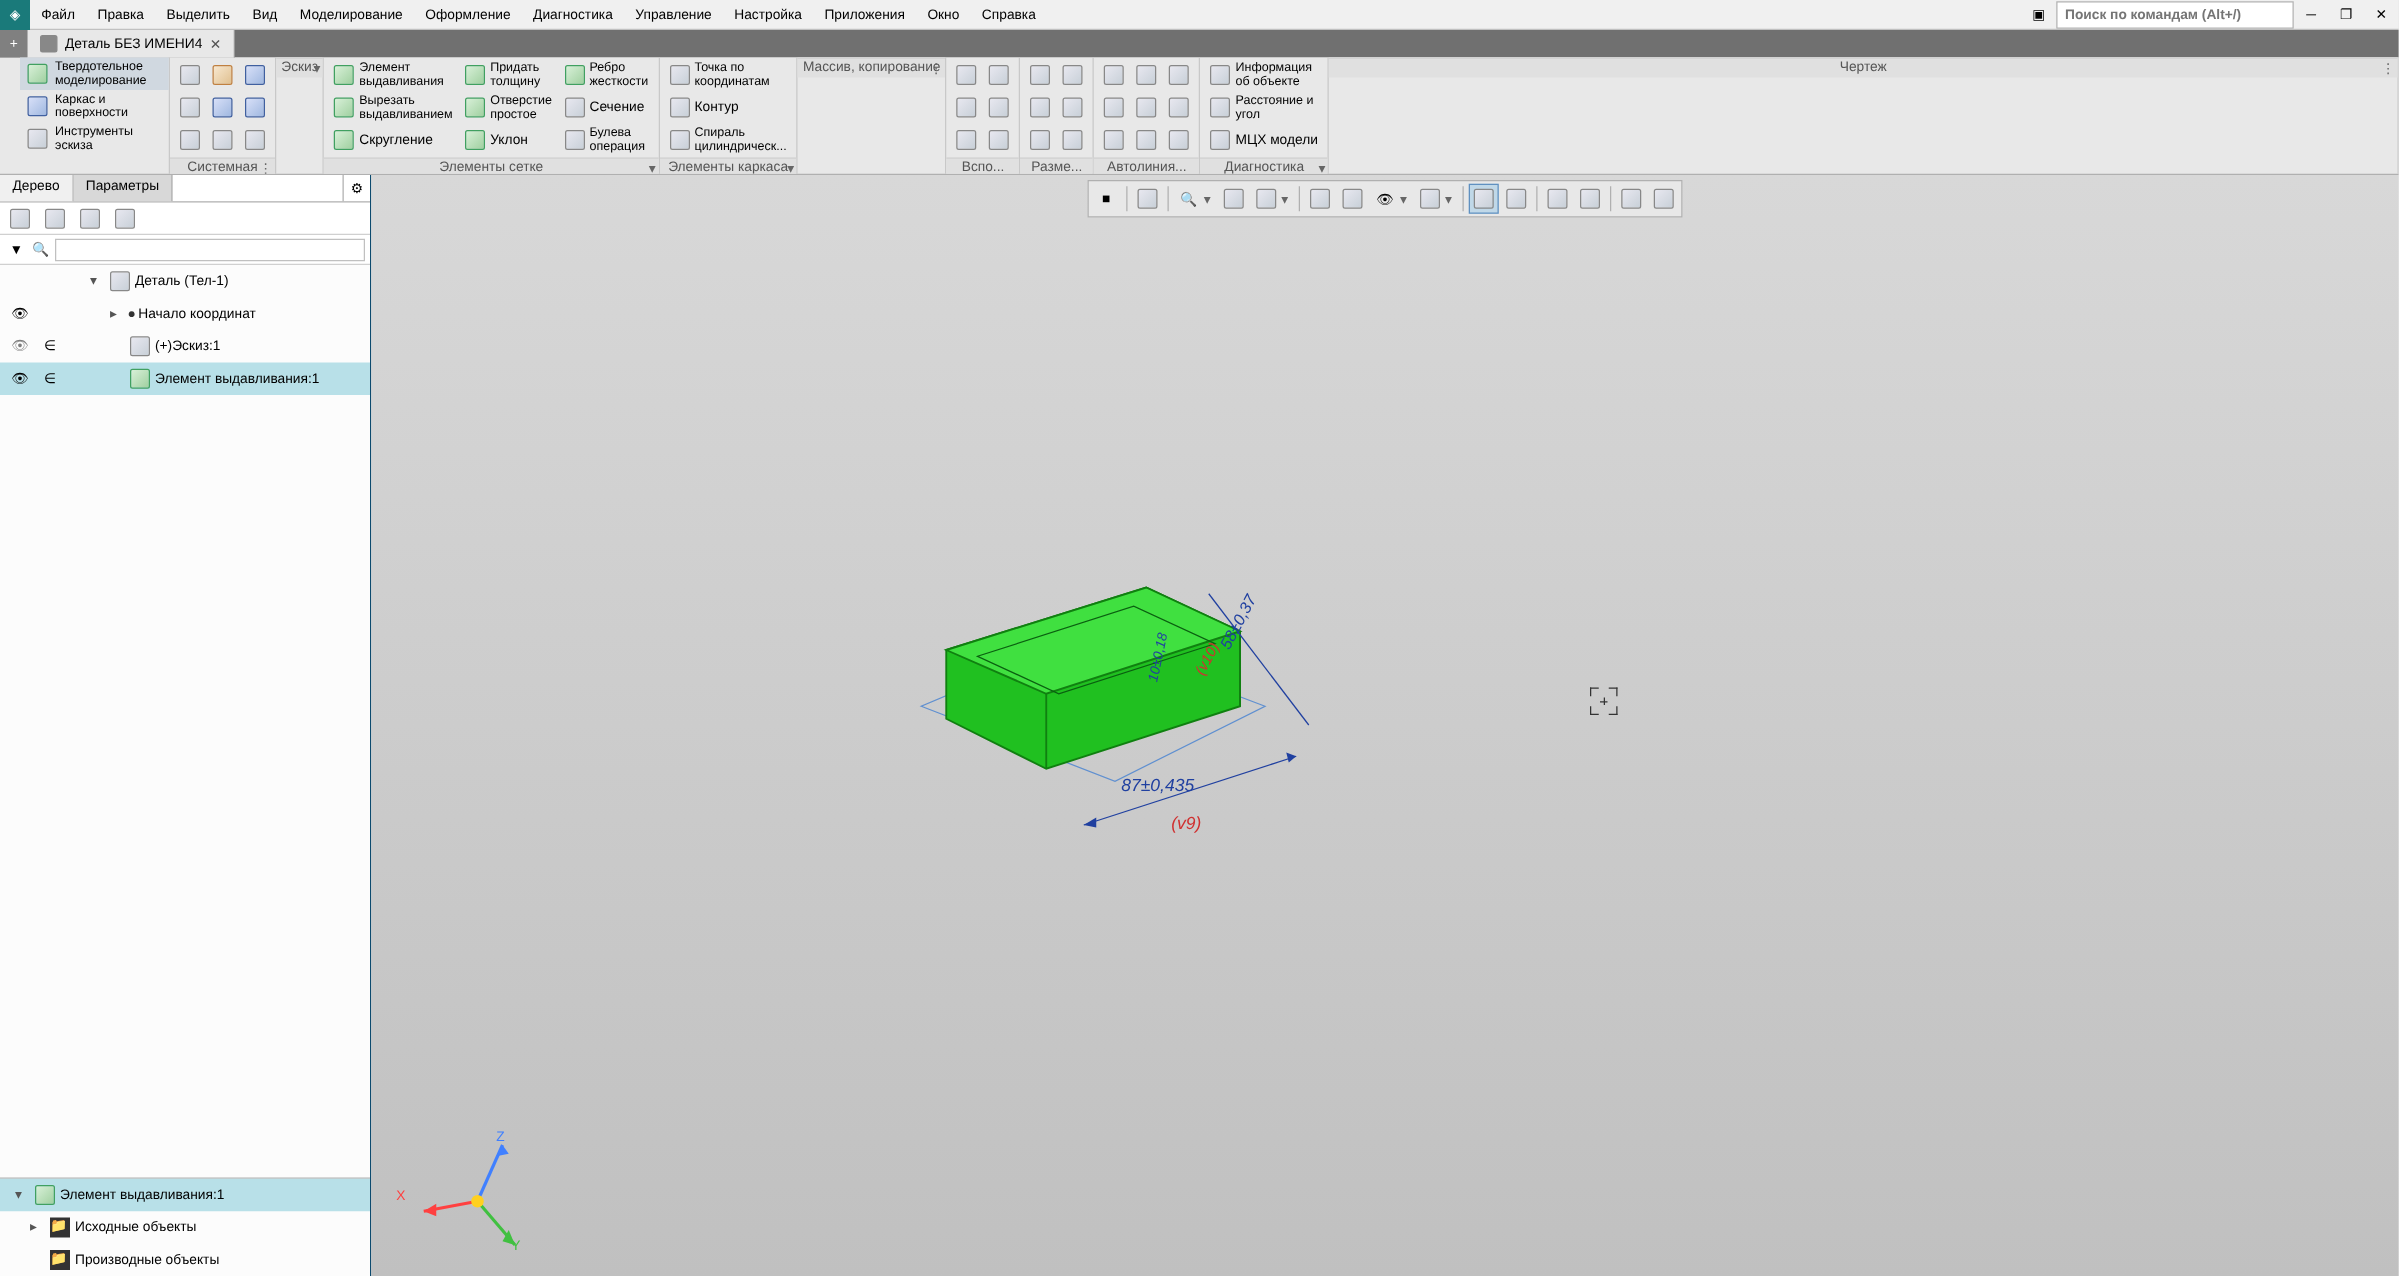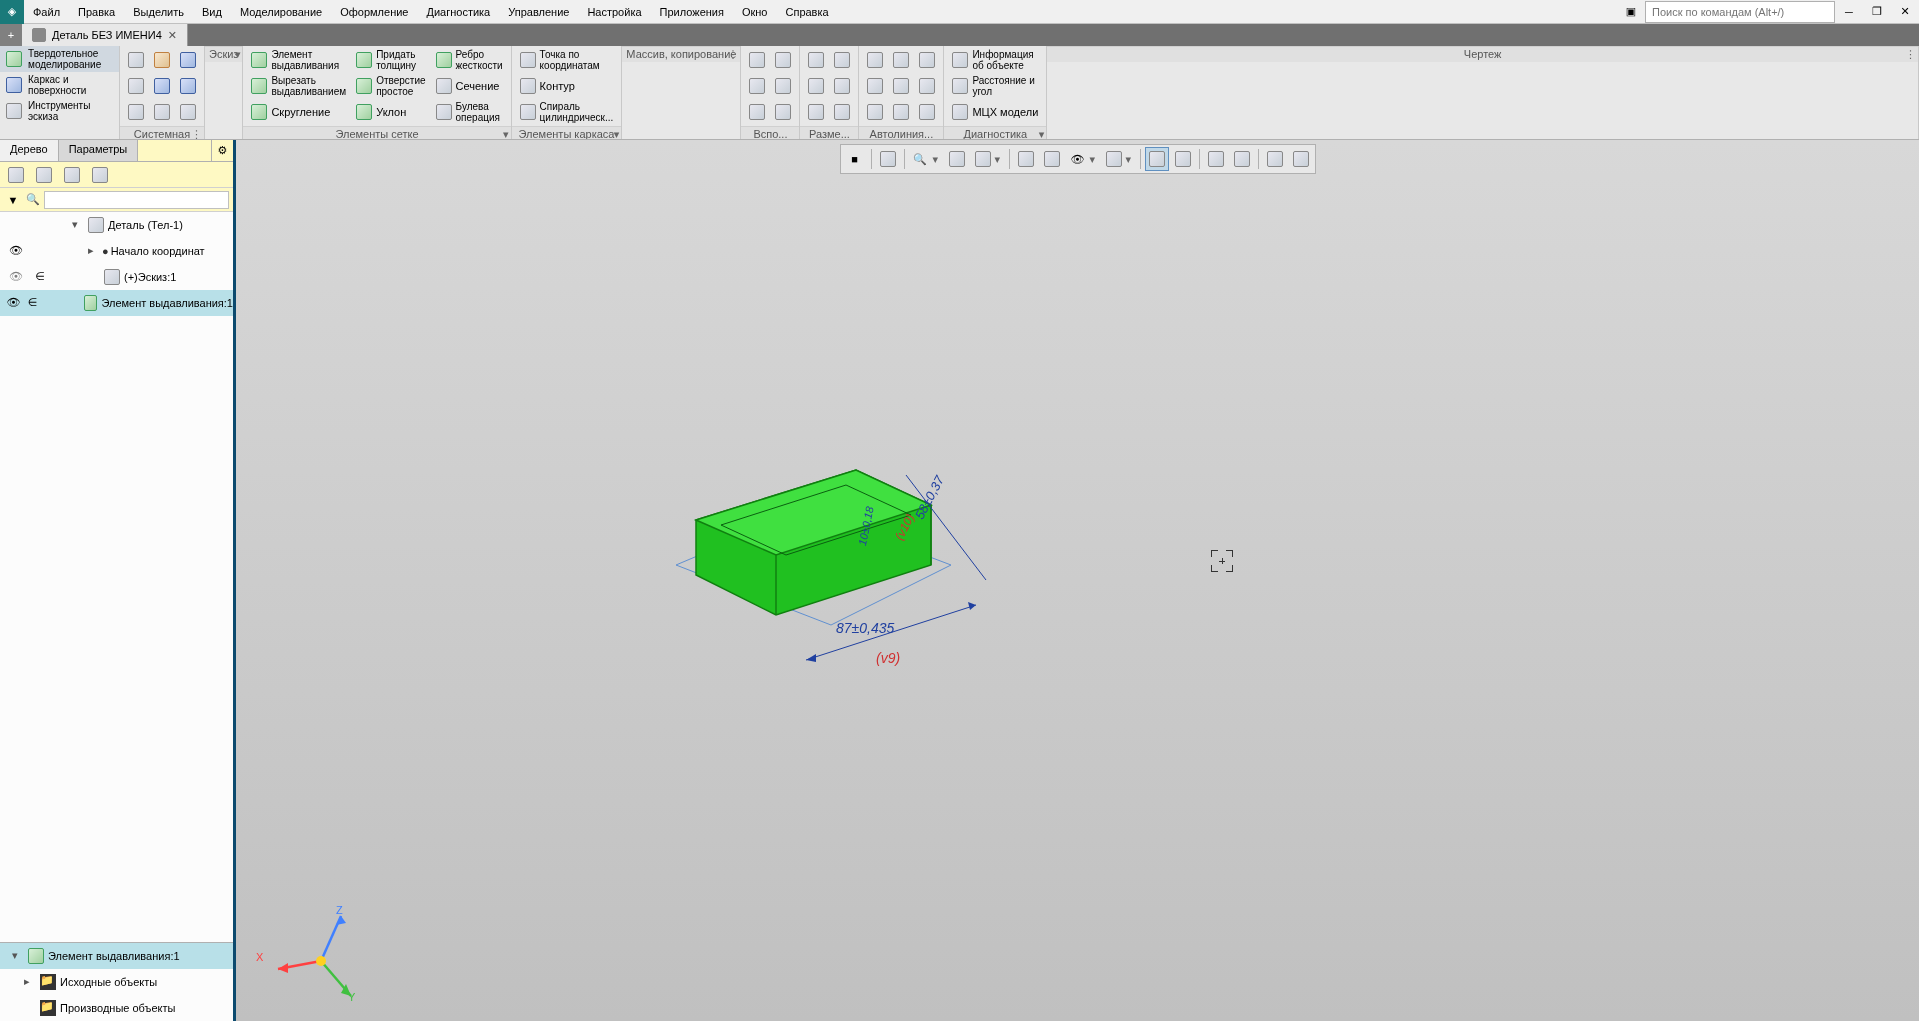--- a/index.html
+++ b/index.html
@@ -3,32 +3,32 @@
 <meta charset="utf-8">
 <style>
 * { margin: 0; padding: 0; box-sizing: border-box; font-family: "Segoe UI", Tahoma, sans-serif; font-size: 11px; }
 body { background: #e8e8e8; width: 1919px; height: 1021px; overflow: hidden; user-select: none; }
 
 
 .menubar { height: 24px; background: #f0f0f0; display: flex; align-items: center; border-bottom: 1px solid #c0c0c0; }
 .menubar .app-icon { width: 24px; height: 24px; background: #1a7a7a; display: flex; align-items: center; justify-content: center; color: #fff; }
 .menubar .menu-item { padding: 4px 9px; cursor: pointer; }
 .menubar .spacer { flex: 1; }
-.menubar .search { width: 190px; height: 20px; border: 1px solid #b0b0b0; padding: 10px 6px; background: #fff; color: #888; }
+.menubar .search { width: 190px; height: 20px; border: 1px solid #b0b0b0; padding: 10px 6px; background: #fff; color: #888; font-weight: bold; }
 .menubar .win-btn { width: 28px; height: 24px; display: flex; align-items: center; justify-content: center; cursor: pointer; }
 
 
 .tabbar { height: 22px; background: #707070; display: flex; align-items: stretch; }
 .tabbar .new-tab { width: 22px; background: #808080; color: #fff; display: flex; align-items: center; justify-content: center; cursor: pointer; }
 .tabbar .tab { background: #e8e8e8; padding: 3px 10px; display: flex; align-items: center; gap: 6px; border-right: 1px solid #999; }
 .tabbar .tab .close { cursor: pointer; color: #555; }
 .tabbar .doc-icon { width: 14px; height: 14px; background: #888; }
 
 
-.ribbon { height: 94px; background: #e8e8e8; border-bottom: 1px solid #b0b0b0; display: flex; }
+.ribbon { height: 94px; background: #e8e8e8; border-bottom: 1px solid #b0b0b0; display: flex; padding-left: 16px; }
 .ribbon-section { border-right: 1px solid #c8c8c8; display: flex; flex-direction: column; position: relative; }
 .section-body { flex: 1; display: flex; align-items: center; padding: 2px 4px; gap: 2px; }
 .section-label { height: 16px; text-align: center; color: #555; font-size: 10px; background: #e0e0e0; padding: 1px 4px; border-top: 1px solid #d0d0d0; white-space: nowrap; overflow: hidden; position: relative; }
 .section-label .dd { position: absolute; right: 2px; top: 1px; color: #666; }
 .section-label .dots { position: absolute; right: 2px; top: 1px; color: #666; }
 
 .tool-col { display: flex; flex-direction: column; gap: 2px; }
 .small-btn { width: 24px; height: 24px; display: flex; align-items: center; justify-content: center; cursor: pointer; }
 .labeled-btn { display: flex; align-items: center; gap: 4px; padding: 2px 4px; cursor: pointer; height: 24px; }
 .labeled-btn .icon { width: 16px; height: 16px; flex-shrink: 0; }
@@ -38,21 +38,21 @@
 .mode-btn .lbl { font-size: 10px; line-height: 1.1; }
 
 
 .icon { display: inline-block; border: 1px solid #888; background: linear-gradient(135deg, #e8e8f0, #c8d0d8); border-radius: 2px; }
 .icon.blue { border-color: #4060a0; background: linear-gradient(135deg, #d8e0f8, #a0b8e0); }
 .icon.green { border-color: #40a060; background: linear-gradient(135deg, #d8f0d8, #a0d0a0); }
 .icon.orange { border-color: #c08040; background: linear-gradient(135deg, #f8e8d0, #e0c090); }
 
 
 .main { display: flex; height: calc(1021px - 24px - 22px - 94px); }
-.side-panel { width: 236px; background: #fef9c3; border-right: 3px solid #0c4a6e; display: flex; flex-direction: column; }
+.side-panel { width: 297px; background: #ffffff; border-right: 1px solid #0c4a6e; display: flex; flex-direction: column; }
 .panel-tabs { display: flex; height: 22px; border-bottom: 1px solid #b0b0b0; }
 .panel-tab { padding: 3px 10px; cursor: pointer; background: #d8d8d8; border-right: 1px solid #b0b0b0; }
 .panel-tab.active { background: #f0f0f0; }
 .panel-gear { margin-left: auto; width: 22px; display: flex; align-items: center; justify-content: center; border-left: 1px solid #b0b0b0; }
 
 .tree-toolbar { height: 26px; display: flex; align-items: center; gap: 4px; padding: 2px 4px; border-bottom: 1px solid #d0d0d0; }
 .tree-filter { height: 24px; display: flex; align-items: center; gap: 4px; padding: 2px 4px; border-bottom: 1px solid #d0d0d0; }
 .tree-filter input { flex: 1; border: 1px solid #c0c0c0; height: 18px; padding: 0 4px; }
 
 .tree { flex: 1; overflow: auto; background: #fcfcfc; }

